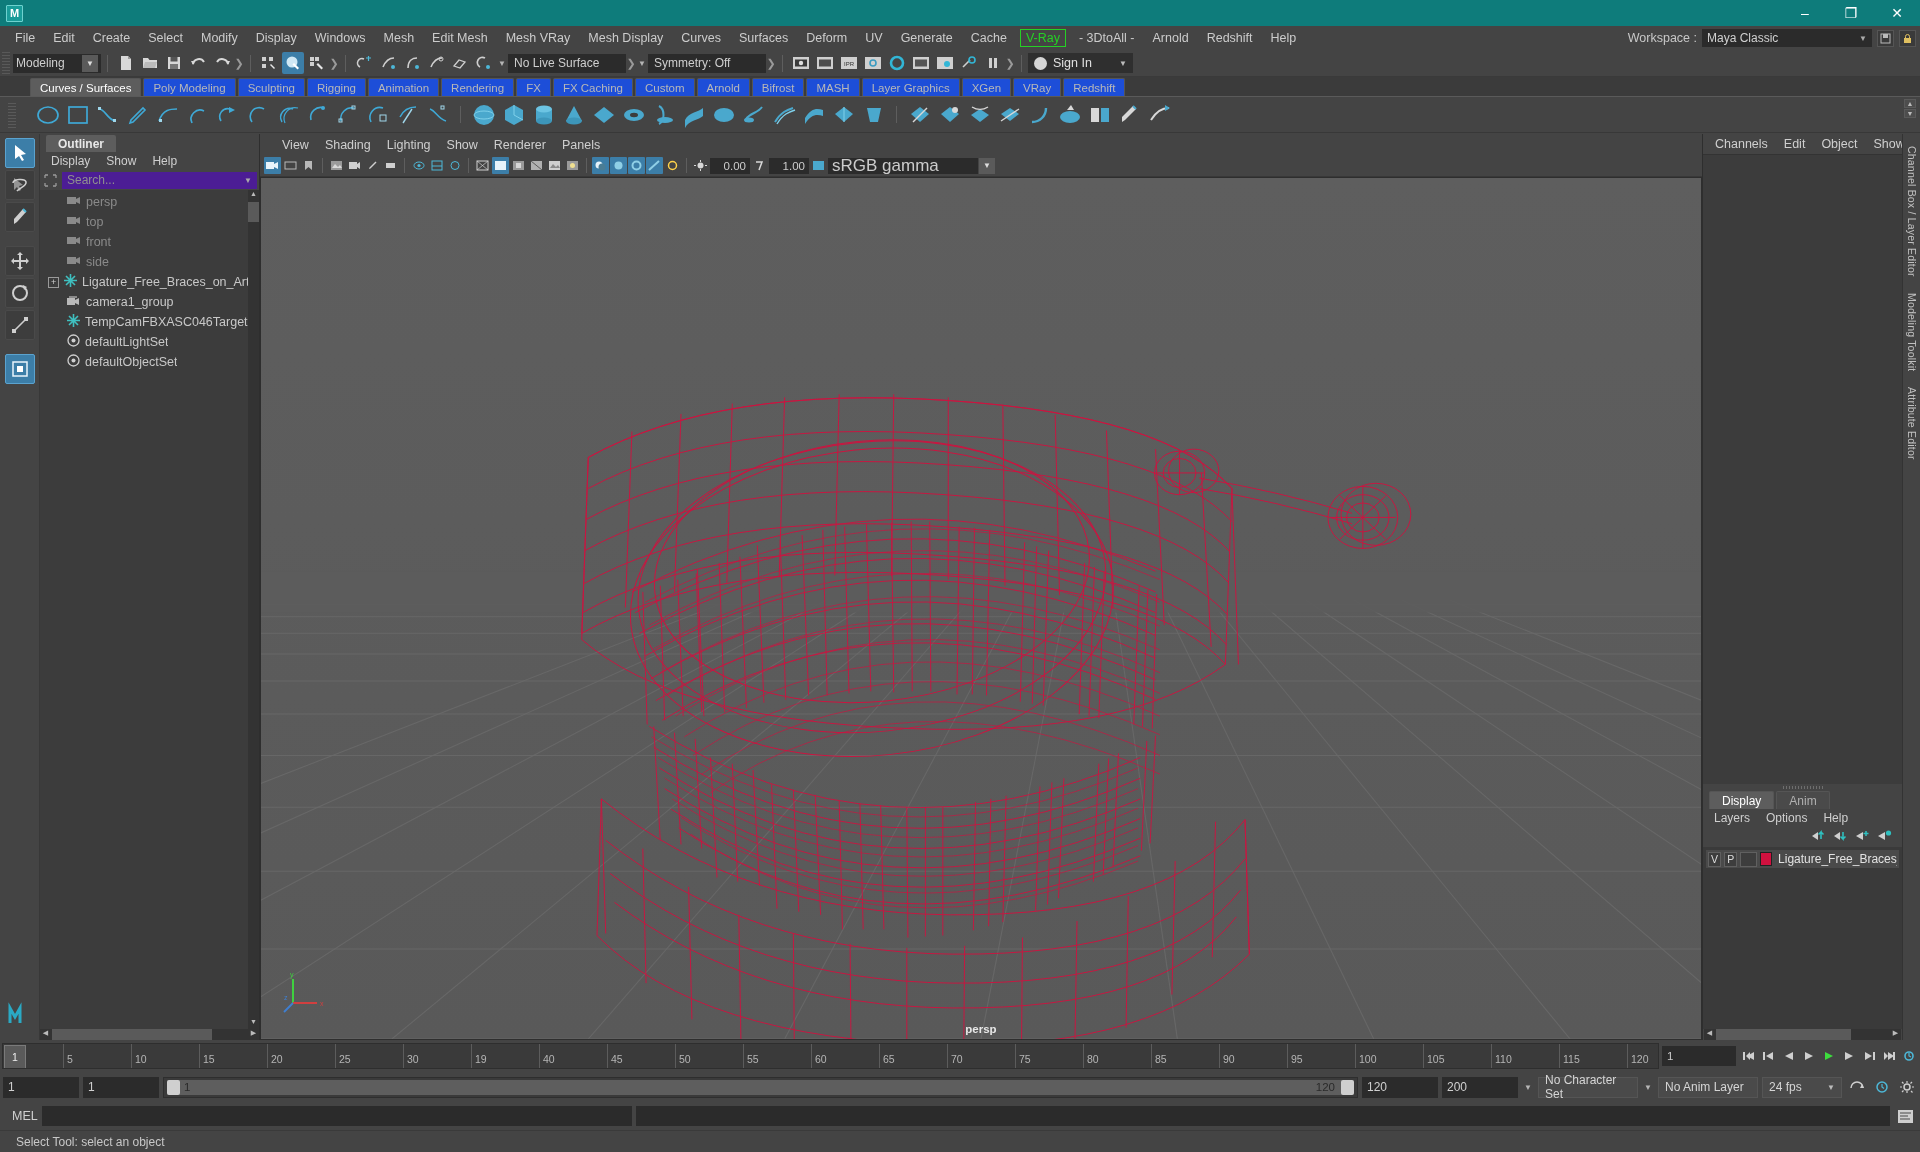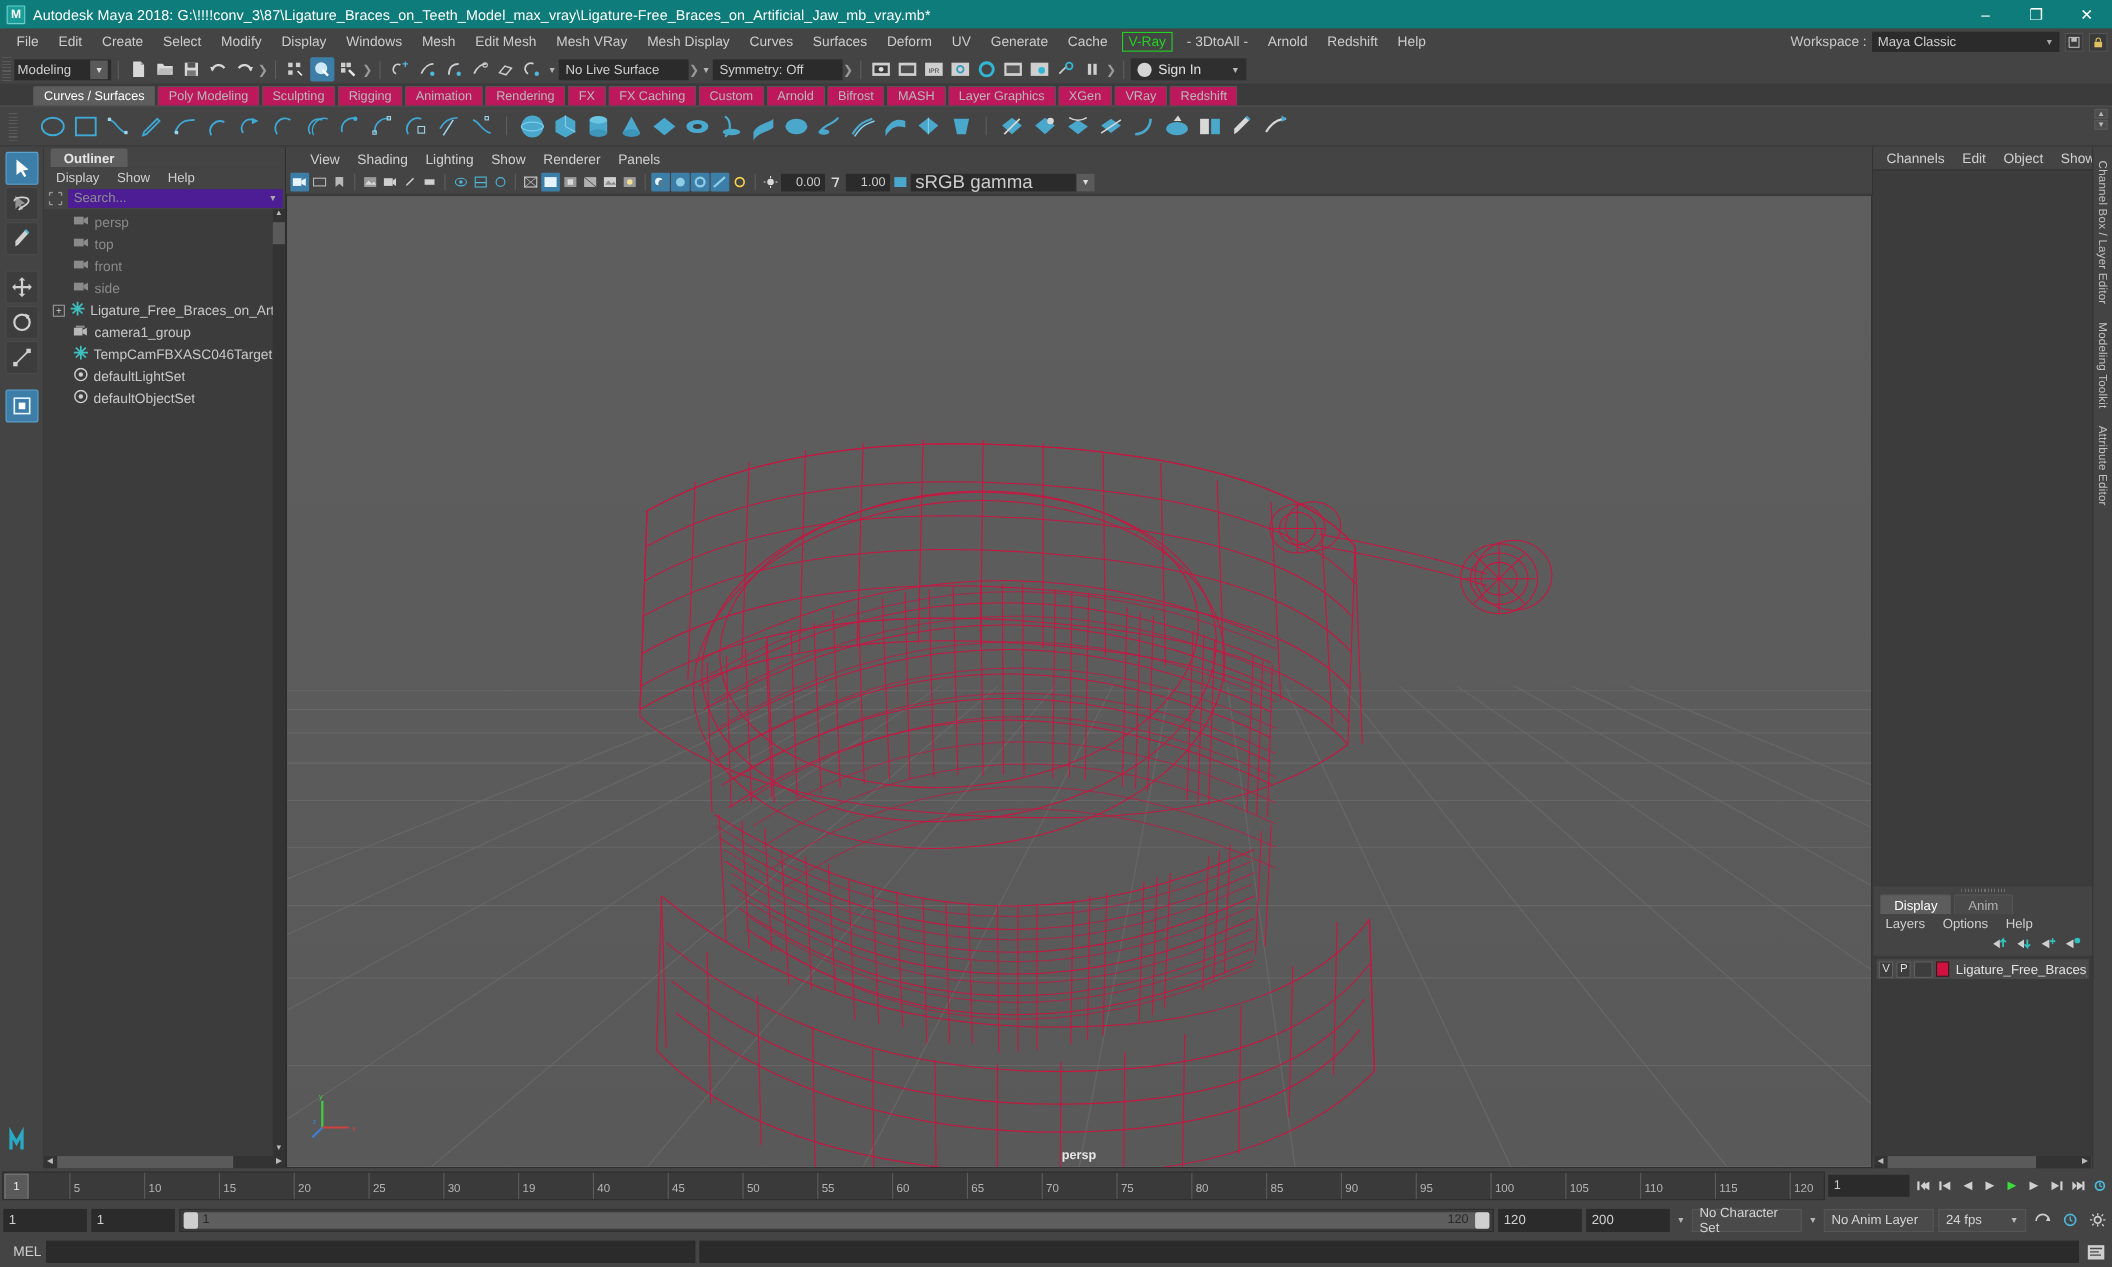--- a/index.html
+++ b/index.html
@@ -81,21 +81,21 @@
   .signin .arr{margin-left:auto;font-size:8px;color:#bbb;}
 
   
   .shelfbar{ display:flex; flex-direction:column; flex:0 0 57px; background:#444; }
   .shelftabs{
     height:20px;display:flex;align-items:flex-end;padding-left:30px;background:#3b3b3b;
     border-bottom:1px solid #5a5a5a;gap:2px;
   }
   .shelftab{
     height:18px;padding:0 9px;display:flex;align-items:center;font-size:11.5px;
-    background:#be185d;color:#b8b8b8;border:1px solid #555;border-bottom:none;
+    background:#1d4ed8;color:#b8b8b8;border:1px solid #555;border-bottom:none;
     border-radius:2px 2px 0 0;white-space:nowrap;
   }
   .shelftab.sel{background:#5d5d5d;color:#ffffff;}
 
   .shelfrow{
     height:36px;display:flex;align-items:center;background:#444;padding-left:34px;gap:3px;
     position:relative;border-bottom:1px solid #383838;
   }
   .shelf-icon{width:27px;height:27px;display:flex;align-items:center;justify-content:center;border-radius:2px;}
   .shelfleftgrip{
@@ -259,21 +259,20 @@
   
   .helpline{flex:0 0 22px;display:flex;align-items:center;background:#444;padding-left:16px;font-size:12px;color:#c8c8c8;border-top:1px solid #3a3a3a;}
 </style>
 </head>
 <body>
 
 <div class="app">
 
   <div class="titlebar">
     <div class="title-logo">M</div>
-    <div class="title-text">Autodesk Maya 2018: G:\!!!!conv_3\87\Ligature_Braces_on_Teeth_Model_max_vray\Ligature-Free_Braces_on_Artificial_Jaw_mb_vray.mb*</div>
     <div class="title-spacer"></div>
     <div class="winbtns">
       <div class="winbtn">–</div>
       <div class="winbtn">❐</div>
       <div class="winbtn close">✕</div>
     </div>
   </div>
 
   <div class="menubar">
     <div class="menu-item">File</div>
@@ -1514,14 +1513,17 @@
     <div class="cmd-input"></div>
     <div class="cmd-output"></div>
     <div class="cmd-ico">
       <svg width="17" height="15" viewBox="0 0 17 15">
           <rect x="1" y="1" width="15" height="13" fill="#cfcfcf"></rect>
           <path d="M3 4h11M3 7h8M3 10h10" stroke="#4a4a4a" stroke-width="1.2"></path>
         </svg>
     </div>
   </div>
 
+  <div class="helpline">
+    <span>Select Tool: select an object</span>
+  </div>
 
 </div>
 
 </body></html>

